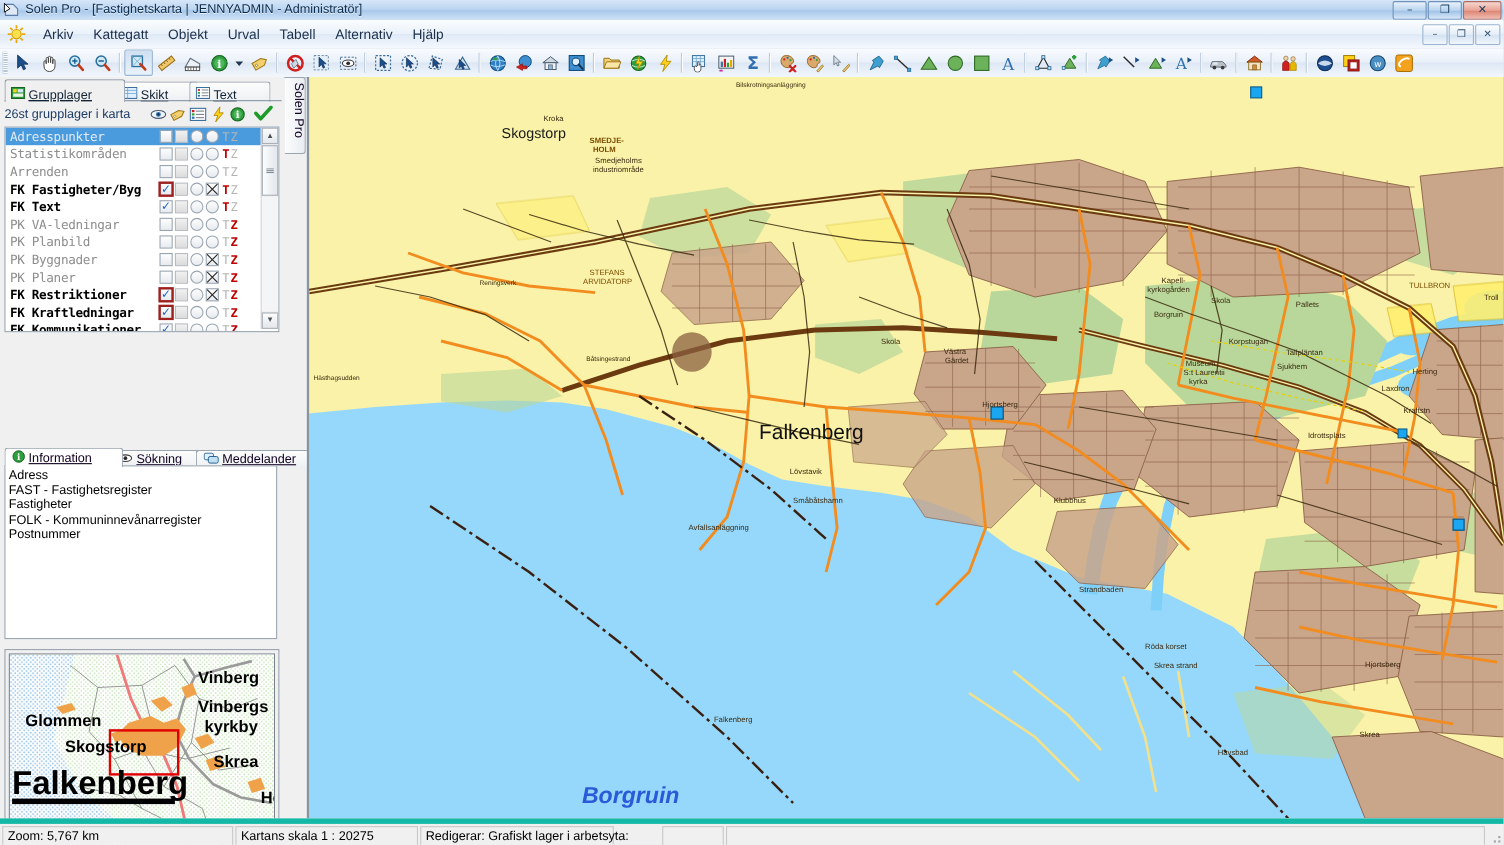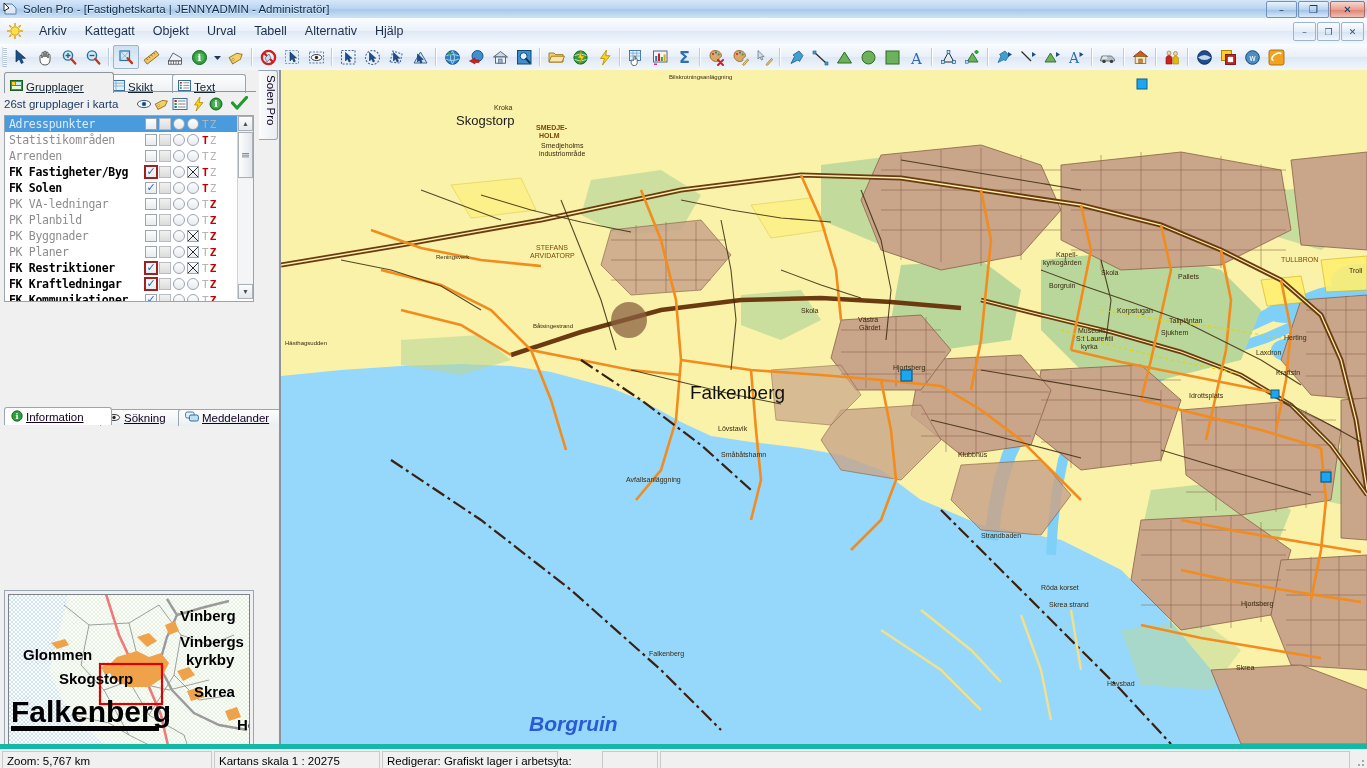--- a/index.html
+++ b/index.html
@@ -682,21 +682,21 @@
               <div class="cb rnd"></div>
               <div class="cb">
                 <svg width="10" height="10" viewBox="0 0 10 10">
                   <path d="M0 0 L10 10 M10 0 L0 10" stroke="#2b2b2b" stroke-width="1"></path>
                 </svg>
               </div>
             </div>
             <div class="tz"><span class="on">T</span><span class="z">Z</span></div>
           </div>
           <div class="lrow">
-            <div class="lname on">FK Solen</div>
+            <div class="lname on">FK Text</div>
             <div class="boxes">
               <div class="cb">
                 <span class="chk">✓</span>
               </div>
               <div class="cb gray"></div>
               <div class="cb rnd"></div>
               <div class="cb rnd"></div>
             </div>
             <div class="tz"><span class="on">T</span><span class="z">Z</span></div>
           </div>
@@ -825,20 +825,27 @@
         <span>
           <svg width="14" height="12" viewBox="0 0 14 12">
               <rect x=".6" y="1" width="8.5" height="6" rx="1.6" fill="#dff0ff" stroke="#3a6f9e" stroke-width=".9"></rect>
               <rect x="4.4" y="4" width="9" height="6" rx="1.6" fill="#bfe0f5" stroke="#2a5f8e" stroke-width=".9"></rect>
             </svg>
         </span>
         <span><u>Meddelander</u></span>
       </div>
     </div>
 
+    <div class="infobox">
+      <div>Adress</div>
+      <div>FAST - Fastighetsregister</div>
+      <div>Fastigheter</div>
+      <div>FOLK - Kommuninnevånarregister</div>
+      <div>Postnummer</div>
+    </div>
 
     <div class="ovwrap">
       <div class="ovmap">
         <svg width="240" height="183" viewBox="0 0 240 183">
           <defs>
             <pattern id="seadots" width="4" height="4" patternUnits="userSpaceOnUse">
               <rect width="4" height="4" fill="#ffffff"></rect>
               <circle cx="1" cy="1" r="0.8" fill="#8fc0e8"></circle>
               <circle cx="3" cy="3" r="0.8" fill="#8fc0e8"></circle>
             </pattern>

